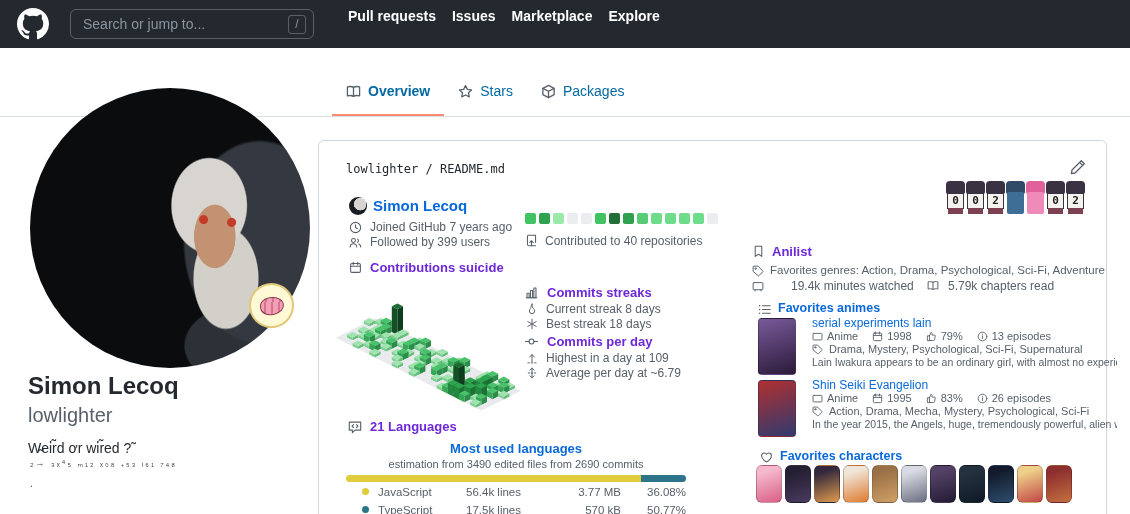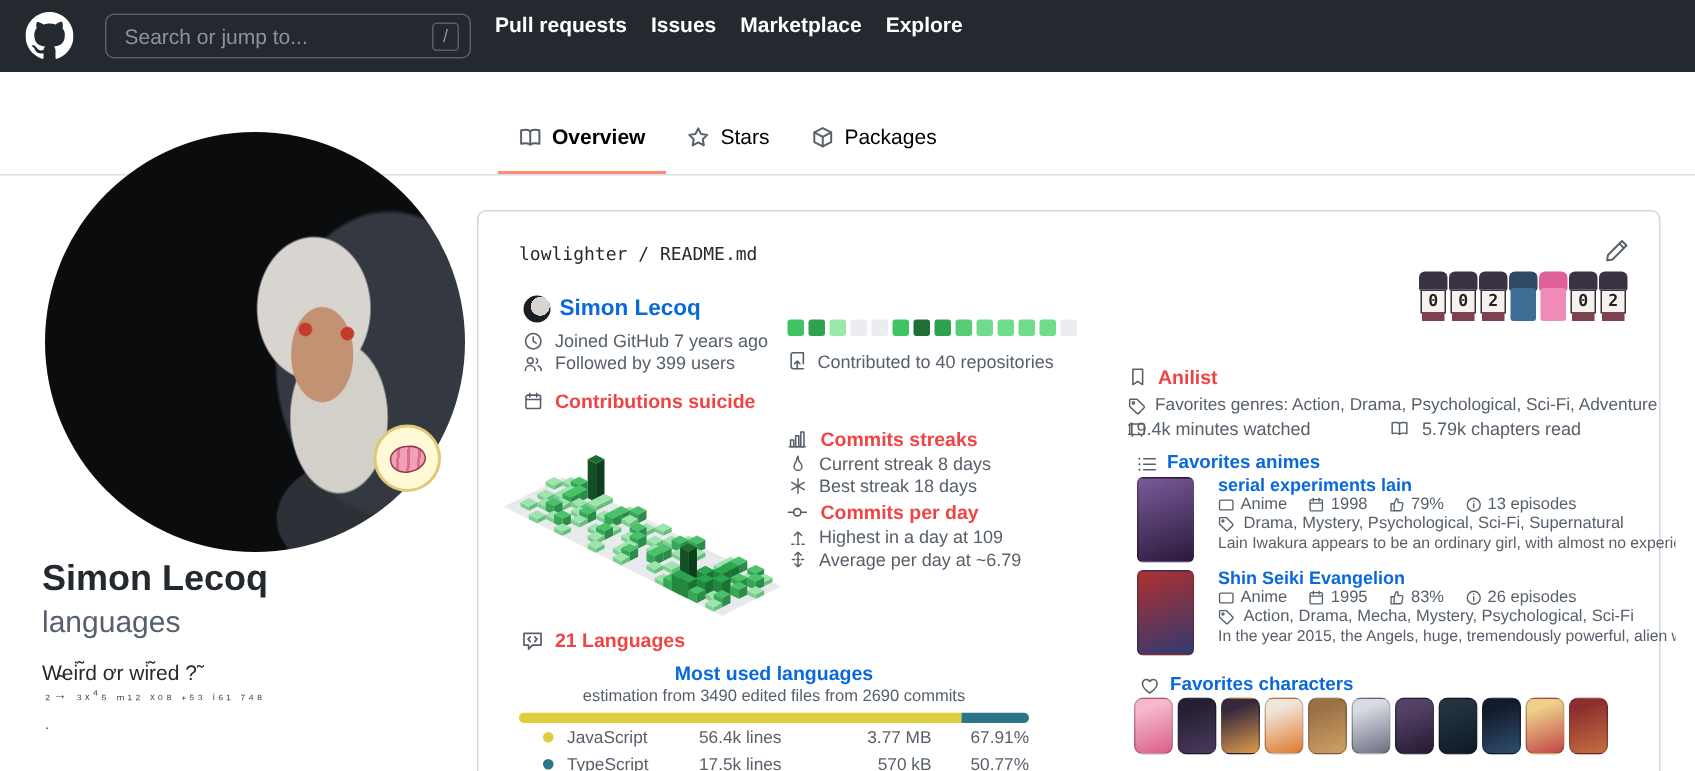--- a/index.html
+++ b/index.html
@@ -7,27 +7,27 @@
     font-family:"Liberation Sans", sans-serif; -webkit-font-smoothing:antialiased; }
   .page { position:relative; width:1130px; height:514px; background:#fff; overflow:hidden; }
 
   
   .gh-header { position:absolute; left:0; top:0; width:1130px; height:48px; background:#24292f; z-index:20; }
   .gh-logo { position:absolute; left:17px; top:8px; width:32px; height:32px; cursor:pointer; }
   .searchbox { position:absolute; left:70px; top:9px; width:244px; height:30px; border:1px solid rgba(140,149,160,.5);
     border-radius:6px; color:#8b949e; font-size:14px; line-height:28px; padding-left:12px; cursor:text; }
   .search-slash { position:absolute; right:7px; top:5px; width:18px; height:19px; border:1px solid rgba(140,149,160,.5);
     border-radius:3px; font-size:12px; line-height:17px; text-align:center; color:#8b949e; }
-  .gh-nav { position:absolute; left:330px; top:0; height:32px; display:flex; align-items:center; gap:16px; }
+  .gh-nav { position:absolute; left:348px; top:0; height:32px; display:flex; align-items:center; gap:16px; }
   .gh-nav a { color:#fff; font-size:14px; font-weight:700; text-decoration:none; white-space:nowrap; cursor:pointer; }
 
   
   .tabs-bar { position:absolute; left:0; top:48px; width:1130px; height:69px; border-bottom:1px solid #d8dee4; background:#fff; z-index:1; }
   .tabs { position:absolute; left:332px; bottom:0; display:flex; }
-  .tab { display:flex; align-items:center; gap:7px; padding:14px 14px 15px 14px; font-size:14px; color:#000000;
+  .tab { display:flex; align-items:center; gap:7px; padding:14px 14px 15px 14px; font-size:14px; color:#0369a1;
     cursor:pointer; border-bottom:2px solid transparent; white-space:nowrap; }
   .tab.active { font-weight:700; border-bottom:2px solid #fd8c73; }
   .tab svg { flex:0 0 auto; }
 
   
   .avatar-big { position:absolute; left:30px; top:88px; width:280px; height:280px; border-radius:50%; z-index:5;
     background:
       radial-gradient(circle 5px at 62% 47%, #c43b2a 0 4px, transparent 5px),
       radial-gradient(circle 5px at 72% 48%, #c43b2a 0 4px, transparent 5px),
       radial-gradient(ellipse 34px 52px at 66% 53%, #c29272 0 60%, transparent 62%),
@@ -49,21 +49,21 @@
   
   .card { position:absolute; left:318px; top:140px; width:789px; height:420px; border:1px solid #d0d7de;
     border-radius:6px; background:#fff; }
   .card .abs { position:absolute; white-space:nowrap; }
   .crumb { left:27px; top:21px; font-family:"DejaVu Sans Mono", monospace; font-size:12px; color:#24292f; }
   .pencil { right:20px; top:18px; cursor:pointer; }
   .mini-avatar { left:30px; top:56px; width:18px; height:18px; border-radius:50%;
     background:radial-gradient(circle at 62% 40%, #d8d5d0 0 40%, #1a1d21 41%); }
   .uname { left:54px; top:56px; font-size:15px; font-weight:700; color:#0969da; cursor:pointer; }
   .mrow { font-size:12px; color:#57606a; }
-  .mlink { font-size:13px; font-weight:700; color:#ef4444; cursor:pointer; }
+  .mlink { font-size:13px; font-weight:700; color:#6d28d9; cursor:pointer; }
   .mlink-sm { font-size:12.5px; font-weight:700; color:#0969da; cursor:pointer; }
   .squares { left:206px; top:72px; display:flex; gap:3px; }
   .squares i { width:11px; height:11px; border-radius:2px; display:block; }
   .counter { left:627px; top:40px; display:flex; gap:1px; }
   .sprite { width:19px; height:33px; position:relative; border-radius:3px 3px 0 0; }
   .sprite .hair { position:absolute; left:0; top:0; width:100%; height:13px; border-radius:4px 4px 2px 2px; }
   .sprite .cardface { position:absolute; left:1px; top:12px; width:17px; height:16px; background:#f5f2ee; border:1px solid #3a3142;
     font-family:"DejaVu Sans Mono", monospace; font-size:11px; font-weight:700; color:#222; text-align:center; line-height:14px; }
   .sprite .body { position:absolute; left:2px; bottom:0; width:15px; height:6px; }
   .sprite.plain .body2 { position:absolute; left:1px; top:11px; width:17px; height:22px; border-radius:2px; }
@@ -75,21 +75,21 @@
   .mul-bar i { display:block; height:100%; }
   .lang-row { display:flex; align-items:center; height:17px; font-size:11.5px; color:#57606a; margin-top:1px; }
   .lang-row .dot { width:7px; height:7px; border-radius:50%; margin:0 9px 0 16px; flex:0 0 auto; }
   .lang-row .lname { flex:1; }
   .lang-row .c1 { width:85px; text-align:right; }
   .lang-row .c2 { width:75px; text-align:right;margin-left:25px; }
   .lang-row .c3 { width:65px; text-align:right; }
 
   .a-genres { left:451px; top:123px; font-size:11.5px; color:#57606a; width:336px; overflow:hidden; }
   .anime-thumb { width:38px; height:57px; border-radius:4px; border:1px solid rgba(0,0,0,.15); }
-  .anime-title { font-size:12px; font-weight:700; color:#0969da; cursor:pointer; }
+  .anime-title { font-size:12px; font-weight:400; color:#0969da; cursor:pointer; }
   .anime-meta { display:flex; gap:14px; font-size:11px; color:#57606a; align-items:center; }
   .anime-meta span { display:flex; gap:4px; align-items:center; }
   .anime-desc { font-size:10.5px; color:#57606a; line-height:12px; width:305px; height:24px; overflow:hidden; white-space:normal; }
   .chars { left:437px; top:324px; display:flex; gap:3px; }
   .chars i { width:26px; height:38px; border-radius:6px; border:1px solid rgba(0,0,0,.18); display:block; }
 
   svg.oct { stroke:#57606a; stroke-width:1.3; fill:none; stroke-linecap:round; stroke-linejoin:round; }
   svg.tabic { stroke:#57606a; stroke-width:1.4; fill:none; stroke-linecap:round; stroke-linejoin:round; }
 </style>
 </head>
@@ -136,21 +136,21 @@
         <span>Packages</span>
       </div>
     </nav>
   </div>
 
   <div class="avatar-big"></div>
   <div class="status-badge">
     <div class="status-blob"></div>
   </div>
   <div class="pname">Simon Lecoq</div>
-  <div class="plogin">languages</div>
+  <div class="plogin">lowlighter</div>
   <div class="pbio">W̴ei̇r̃d ơr wi̇r̃ed ?̃</div>
   <div class="pglitch">₂→ ₃ₓ⁴₅ ₘ₁₂ ₓ₀₈ ₊₅₃ ᵢ₆₁ ₇₄₈</div>
   <div class="pglitch2">.</div>
 
   <section class="card">
 
     <div class="abs crumb">lowlighter / README.md</div>
     <svg class="abs pencil" width="16" height="16" viewBox="0 0 16 16">
       <path d="M11.3 1.7l3 3L5 14l-3.6.6L2 11z" fill="none" stroke="#57606a" stroke-width="1.3" stroke-linejoin="round"></path>
         <path d="M9.6 3.4l3 3" stroke="#57606a" stroke-width="1.3"></path>
@@ -640,21 +640,21 @@
       <div class="mul-sub">estimation from 3490 edited files from 2690 commits</div>
       <div class="mul-bar" id="lang-bar">
           <i style="width: 86.85%; background: rgb(224, 205, 60);"></i>
           <i style="width: 13.15%; background: rgb(43, 116, 137);"></i>
         </div>
       <div class="lang-row">
         <span class="dot" style="background: rgb(224, 205, 60);"></span>
         <span class="lname">JavaScript</span>
         <span class="c1">56.4k lines</span>
         <span class="c2">3.77 MB</span>
-        <span class="c3">67.91%</span>
+        <span class="c3">36.08%</span>
       </div>
       <div class="lang-row">
         <span class="dot" style="background: rgb(43, 116, 137);"></span>
         <span class="lname">TypeScript</span>
         <span class="c1">17.5k lines</span>
         <span class="c2">570 kB</span>
         <span class="c3">50.77%</span>
       </div>
     </div>
 
@@ -666,21 +666,21 @@
     <svg class="abs oct" style="left:433px;top:124px" width="12" height="12" viewBox="0 0 16 16">
         <path d="M1.5 8V2.5a1 1 0 0 1 1-1H8L14.3 7.8a1 1 0 0 1 0 1.4l-4.9 4.9a1 1 0 0 1-1.4 0z"></path>
         <circle cx="4.8" cy="4.8" r="1"></circle>
       </svg>
     <span class="abs mrow a-genres">Favorites genres: Action, Drama, Psychological, Sci-Fi, Adventure, Comed</span>
 
     <svg class="abs oct" style="left:433px;top:139px" width="12" height="12" viewBox="0 0 16 16">
         <rect x="1.5" y="3.5" width="13" height="9.5" rx="1.2"></rect>
         <path d="M4 13v1.5M12 13v1.5"></path>
       </svg>
-    <span class="abs mrow" style="left:432px;top:138px">19.4k minutes watched</span>
+    <span class="abs mrow" style="left:472px;top:138px">19.4k minutes watched</span>
     <svg class="abs oct" style="left:608px;top:139px" width="12" height="12" viewBox="0 0 16 16">
         <path d="M8 3C6.5 2 4 2 1.5 2.5V12c2.5-.5 5-.4 6.5.6 1.5-1 4-1.1 6.5-.6V2.5C12 2 9.5 2 8 3z"></path>
         <path d="M8 3v9.6"></path>
       </svg>
     <span class="abs mrow" style="left:629px;top:138px">5.79k chapters read</span>
 
     <svg class="abs oct" style="left:439px;top:162px" width="13" height="13" viewBox="0 0 16 16">
         <path d="M5.5 3.5H15M5.5 8H15M5.5 12.5H15"></path>
         <circle cx="2" cy="3.5" r="0.9" fill="#57606a" stroke="none"></circle>
         <circle cx="2" cy="8" r="0.9" fill="#57606a" stroke="none"></circle>

